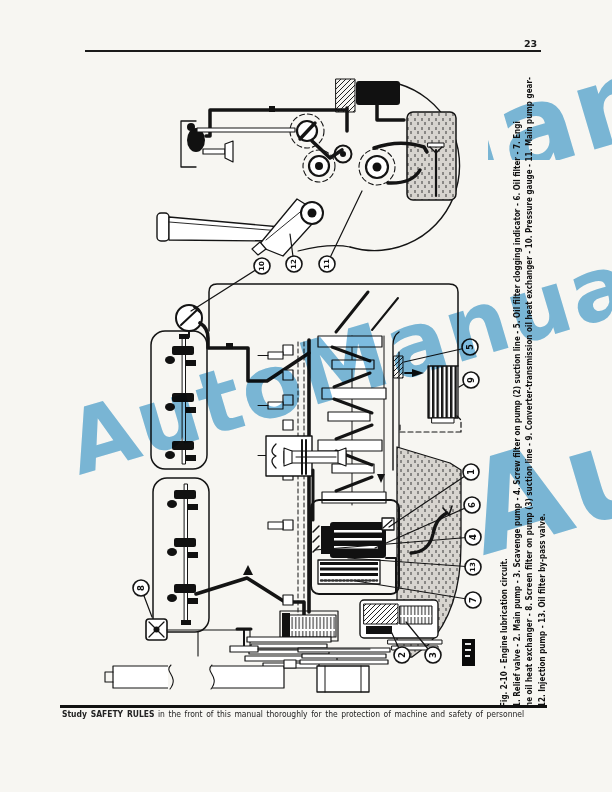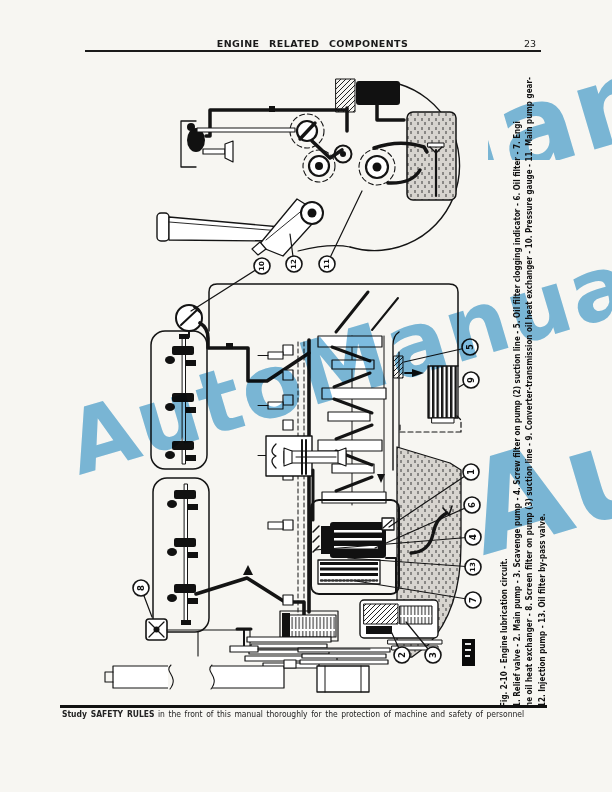--- a/index.html
+++ b/index.html
@@ -6,21 +6,21 @@
   .page{
     position:relative;width:612px;height:792px;margin:0 auto;
     background:#f7f6f2;overflow:hidden;
     font-family:"DejaVu Sans",sans-serif;color:#1a1a1a;
   }
   
   .header-title{
     position:absolute;top:38px;left:85px;width:455px;text-align:center;
     font-size:9.5px;font-weight:bold;letter-spacing:.4px;word-spacing:6px;
   }
-  .page-number{position:absolute;top:38px;left:524px;font-size:9.5px;font-weight:normal;}
+  .page-number{position:absolute;top:38px;left:524px;font-size:9.5px;font-weight:bold;}
   .header-rule{position:absolute;top:50px;left:85px;width:456px;height:2.2px;background:#1b1b1b;}
   
   .fig-svg{position:absolute;left:0;top:0;}
   
   .wm{
     position:absolute;font-weight:bold;white-space:nowrap;line-height:1;
     mix-blend-mode:multiply;letter-spacing:2px;transform-origin:0 0;
     pointer-events:none;
   }
   #wm1{left:58px;top:404px;font-size:88px;transform:rotate(-16.5deg);}
@@ -42,21 +42,20 @@
     position:absolute;top:710px;left:62px;width:500px;font-size:8px;color:#222;
     white-space:nowrap;word-spacing:1.2px;transform:scaleX(.95);transform-origin:0 0;
   }
   .footer-text b{font-weight:bold;}
 </style>
 </head>
 <body>
 
 <div class="page">
 
-  <div class="header-title">ENGINE RELATED COMPONENTS</div>
   <div class="page-number">23</div>
   <div class="header-rule"></div>
 
   <svg class="fig-svg" id="fig" width="612" height="792" viewBox="0 0 612 792" font-family="DejaVu Sans, sans-serif">
     <defs>
       <pattern id="oilp" width="7" height="9" patternUnits="userSpaceOnUse">
         <rect width="7" height="9" fill="#d7d4cf"></rect>
         <path d="M2 1v3M5 5v3" stroke="#3a3a3a" stroke-width="1"></path>
       </pattern>
       <pattern id="hatchp" width="5" height="5" patternUnits="userSpaceOnUse">

